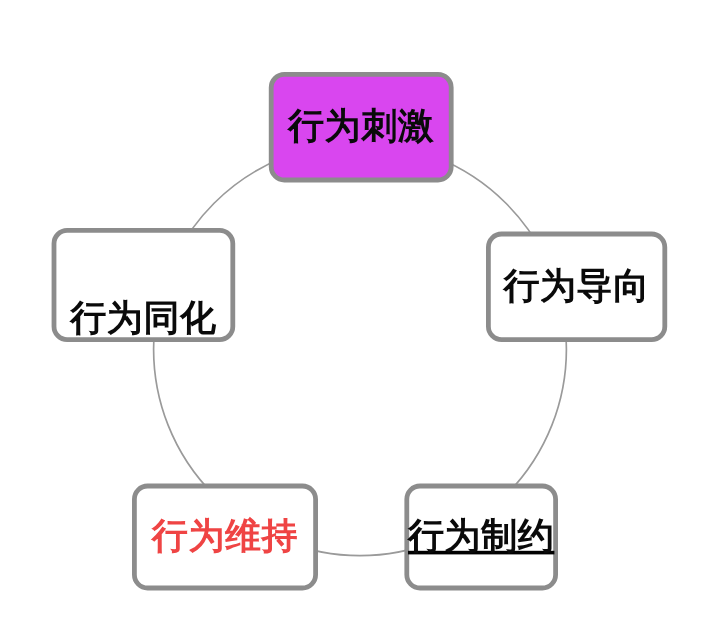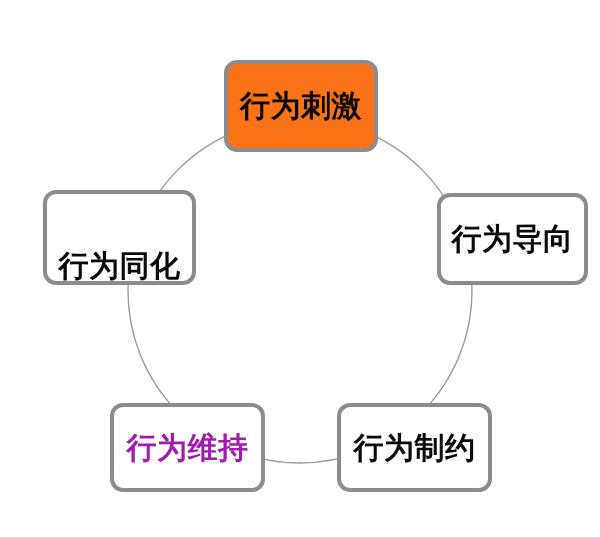--- a/index.html
+++ b/index.html
@@ -42,46 +42,46 @@
     font-size: 30px;
     line-height: 1;
     color: #0a0a0a;
     letter-spacing: 0.5px;
     white-space: nowrap;
     -webkit-font-smoothing: antialiased;
   }
   
   #node-0 { left: 224px; top: 60px;  width: 154px; height: 92px; }
   #node-1 { left: 405px; top: 193px; width: 151px; height: 92px; }
-  #node-2 { left: 337px; top: 403px; width: 155px; height: 89px; }
+  #node-2 { left: 337px; top: 403px; width: 128px; height: 89px; text-decoration: underline; }
   #node-3 { left: 110px; top: 403px; width: 155px; height: 89px; }
   #node-4 { left: 43px;  top: 190px; width: 153px; height: 95px; align-items: flex-end; }
 </style>
 </head>
 <body>
 
 <div id="canvas" style="background: rgb(255, 255, 255);">
 
   <svg id="cycle-ring" viewBox="0 0 600 537">
     <circle cx="300" cy="291" r="172" fill="none" stroke="#9a9a9a" stroke-width="1.4"></circle>
   </svg>
 
-  <div class="node-box" id="node-0" style="border-color: rgb(140, 140, 140); background: #f97316; border-width: 4px; border-radius: 13px;">
+  <div class="node-box" id="node-0" style="border-color: rgb(140, 140, 140); background: #d946ef; border-width: 4px; border-radius: 13px;">
     <span class="node-label" style="color: rgb(10, 10, 10);">行为刺激</span>
   </div>
 
-  <div class="node-box" id="node-1" style="border-color: rgb(140, 140, 140); background: rgb(255, 255, 255); border-width: 4px; border-radius: 13px; margin-left: 32px;">
+  <div class="node-box" id="node-1" style="border-color: rgb(140, 140, 140); background: rgb(255, 255, 255); border-width: 4px; border-radius: 13px;">
     <span class="node-label" style="color: rgb(10, 10, 10);">行为导向</span>
   </div>
 
   <div class="node-box" id="node-2" style="border-color: rgb(140, 140, 140); background: rgb(255, 255, 255); border-width: 4px; border-radius: 13px;">
     <span class="node-label" style="color: rgb(10, 10, 10);">行为制约</span>
   </div>
 
   <div class="node-box" id="node-3" style="border-color: rgb(140, 140, 140); background: rgb(255, 255, 255); border-width: 4px; border-radius: 13px;">
-    <span class="node-label" style="color: #a21caf;">行为维持</span>
+    <span class="node-label" style="color: #ef4444;">行为维持</span>
   </div>
 
   <div class="node-box" id="node-4" style="border-color: rgb(140, 140, 140); background: rgb(255, 255, 255); border-width: 4px; border-radius: 13px;">
     <span class="node-label" style="color: rgb(10, 10, 10);">行为同化</span>
   </div>
 
 </div>
 
 </body></html>

